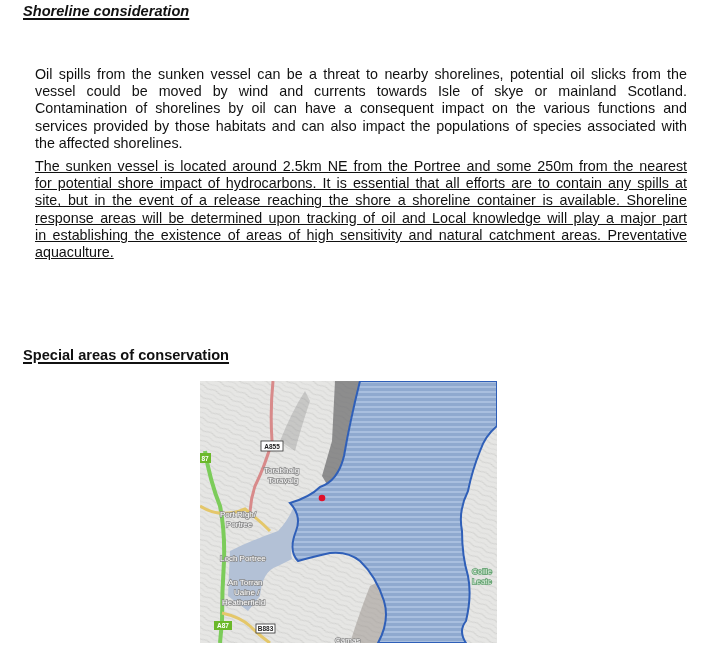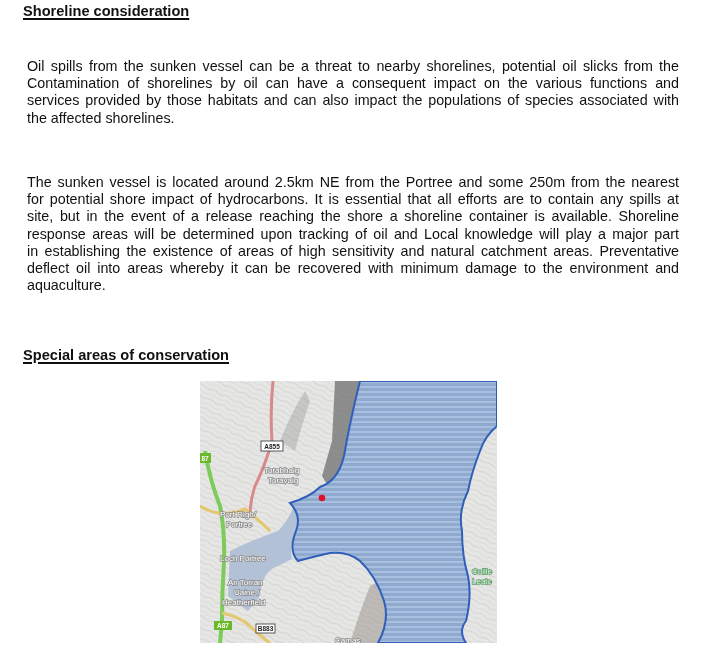--- a/index.html
+++ b/index.html
@@ -1,47 +1,47 @@
 <!DOCTYPE html>
 <html><head>
 <meta charset="utf-8">
 <style>
   html, body { margin:0; padding:0; background:#ffffff; }
   body { width:713px; height:659px; position:relative; overflow:hidden;
          font-family:"Liberation Sans", sans-serif; color:#111; }
   .heading { position:absolute; left:23px; font-weight:bold; font-size:14.6px;
              text-decoration:underline; text-decoration-thickness:1.5px; text-underline-offset:2px; }
   .para { position:absolute; left:23px; width:652px; font-size:14.3px; line-height:17.2px;
-          text-align:justify; margin:4px; }
+          text-align:justify; margin:12px; }
   .para .line { display:block; text-align:justify; text-align-last:justify; white-space:nowrap; }
   .para .line.last { text-align-last:left; }
   #map { position:absolute; left:200px; top:381px; width:334px; height:262px; overflow:hidden; }
   #map svg { display:block; }
   .lbl { font-family:"Liberation Sans", sans-serif; font-size:8px; fill:#ffffff;
          stroke:#8a8a8a; stroke-width:1.6px; paint-order:stroke; }
   .shield text { font-family:"Liberation Sans", sans-serif; font-size:6.5px; font-weight:bold; }
 </style>
 </head>
 <body>
 
-<div class="heading" style="top:3px;">Shoreline consideration</div>
+<div class="heading" style="top:3px;font-style:italic;">Shoreline consideration</div>
 
 <div class="para" id="para1" style="top:54px;">
     <span class="line">Oil spills from the sunken vessel can be a threat to nearby shorelines, potential oil slicks from the</span>
+    <span class="line">vessel could be moved by wind and currents towards Isle of skye or mainland Scotland.</span>
     <span class="line">Contamination of shorelines by oil can have a consequent impact on the various functions and</span>
     <span class="line">services provided by those habitats and can also impact the populations of species associated with</span>
     <span class="line last">the affected shorelines.</span>
   </div>
-<div class="para" id="para2" style="top:170px;">
+<div class="para" id="para2" style="top:146px;text-decoration:underline;">
     <span class="line">The sunken vessel is located around 2.5km NE from the Portree and some 250m from the nearest</span>
     <span class="line">for potential shore impact of hydrocarbons. It is essential that all efforts are to contain any spills at</span>
     <span class="line">site, but in the event of a release reaching the shore a shoreline container is available. Shoreline</span>
     <span class="line">response areas will be determined upon tracking of oil and Local knowledge will play a major part</span>
     <span class="line">in establishing the existence of areas of high sensitivity and natural catchment areas. Preventative</span>
-    <span class="line">deflect oil into areas whereby it can be recovered with minimum damage to the environment and</span>
     <span class="line last">aquaculture.</span>
   </div>
 
 <div class="heading" style="top:347px;text-align:right;">Special areas of conservation</div>
 
 <div id="map">
   <svg width="297" height="262" viewBox="0 0 297 262" xmlns="http://www.w3.org/2000/svg">
     <defs>
       <pattern id="stripes" width="6" height="5" patternUnits="userSpaceOnUse">
         <rect width="6" height="5" id="stripe-bg" fill="#8fa9cf"></rect>

